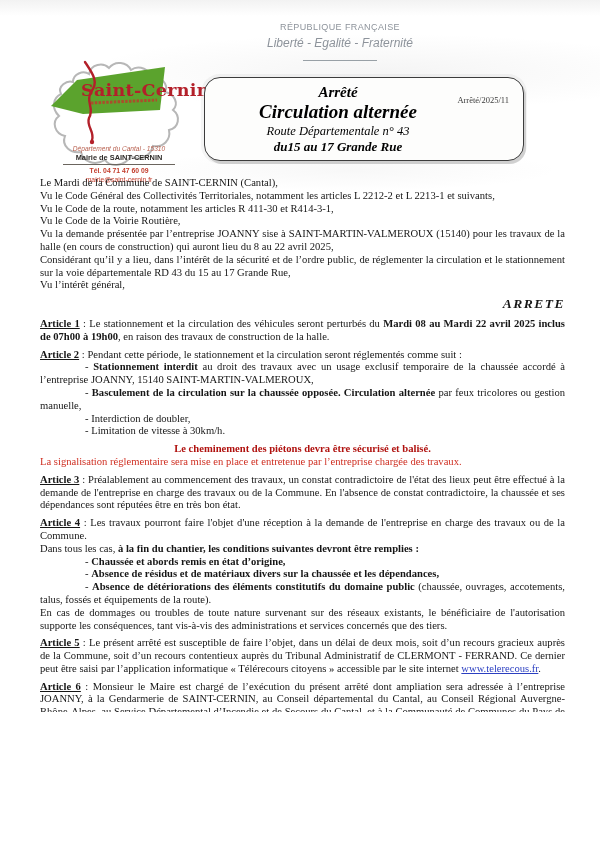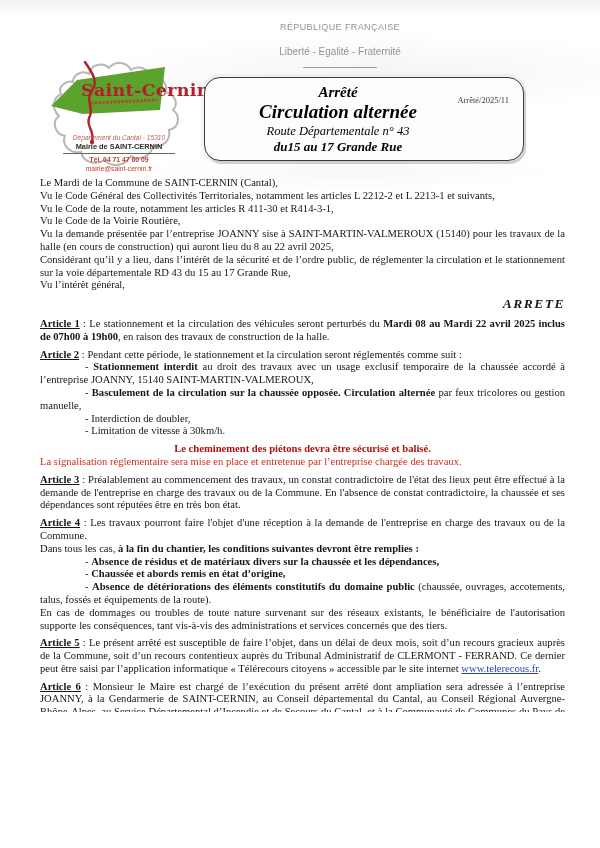--- a/index.html
+++ b/index.html
@@ -11,27 +11,27 @@
     background:
       linear-gradient(180deg, rgba(130,130,130,.10), rgba(255,255,255,0) 16px),
       radial-gradient(ellipse 430px 55px at 385px 72px, rgba(110,110,110,.07), transparent 70%),
       radial-gradient(ellipse 300px 30px at 350px 170px, rgba(110,110,110,.05), transparent 70%);
   }
 
   
   .republique { position:absolute; top:22px; left:254px; width:172px; text-align:center;
     font-family:"Liberation Sans", sans-serif; color:#8d939b; }
   .republique .l1 { font-size:9px; letter-spacing:.4px; }
-  .republique .l2 { font-size:10px; margin-top:14px; }
+  .republique .l2 { font-size:12px; margin-top:4px;font-style:italic; }
   .republique .rule { width:74px; border-top:1.3px solid #98a0a6; margin:10px auto 0; }
 
   
   .logo { position:absolute; left:33px; top:50px; width:172px; height:124px; }
   .logo svg { position:absolute; left:0; top:0; }
-  .logo-lines { position:absolute; left:0; right:0; top:84px; text-align:center;
+  .logo-lines { position:absolute; left:0; right:0; top:95px; text-align:center;
     font-family:"Liberation Sans", sans-serif; line-height:1.15; }
   .dept   { font-size:6.6px; font-style:italic; color:#b8604f; }
   .mairie { font-size:7.4px; font-weight:bold; color:#2e2b28; margin-top:1px; }
   .mairie-rule { width:112px; border-top:1px solid #6b655e; margin:2px auto 2px; }
   .tel    { font-size:6.8px; color:#c23b2a; font-weight:bold; }
   .email  { font-size:6.8px; color:#c23b2a; margin-top:1px; }
 
   
   .title-box { position:absolute; left:204px; top:77px; width:320px; height:84px;
     background:#fdfdfc; border:1.6px solid #3c3c3c; border-radius:16px;
@@ -122,22 +122,22 @@
     <p class="ind">- Interdiction de doubler,</p>
     <p class="ind">- Limitation de vitesse à 30km/h.</p>
 
     <div class="red-center">Le cheminement des piétons devra être sécurisé et balisé.</div>
     <div class="red-line">La signalisation réglementaire sera mise en place et entretenue par l’entreprise chargée des travaux.</div>
 
     <p class="article"><span class="alabel">Article 3</span><span> : </span><span>Préalablement au commencement des travaux, un constat contradictoire de l'état des lieux peut être effectué à la demande de l'entreprise en charge des travaux ou de la Commune. En l'absence de constat contradictoire, la chaussée et ses dépendances sont réputées être en très bon état.</span></p>
 
     <p class="article"><span class="alabel">Article 4</span><span> : </span><span>Les travaux pourront faire l'objet d'une réception à la demande de l'entreprise en charge des travaux ou de la Commune.</span></p>
     <p><span>Dans tous les cas, </span><span class="b">à la fin du chantier, les conditions suivantes devront être remplies :</span></p>
+    <p class="ind"><span>-   </span><span class="b">Chaussée et abords remis en état d’origine,</span></p>
     <p class="ind"><span>-   </span><span class="b">Absence de résidus et de matériaux divers sur la chaussée et les dépendances,</span></p>
-    <p class="ind"><span>-   </span><span class="b">Chaussée et abords remis en état d’origine,</span></p>
     <p class="ind"><span>-  </span><span class="b">Absence de détériorations des éléments constitutifs du domaine public</span><span> (chaussée, ouvrages, accotements, talus, fossés et équipements de la route).</span></p>
     <p>En cas de dommages ou troubles de toute nature survenant sur des réseaux existants, le bénéficiaire de l'autorisation supporte les conséquences, tant vis-à-vis des administrations et services concernés que des tiers.</p>
 
     <p class="article"><span class="alabel">Article 5</span><span> : </span><span>Le présent arrêté est susceptible de faire l’objet, dans un délai de deux mois, soit d’un recours gracieux auprès de la Commune, soit d’un recours contentieux auprès du Tribunal Administratif de CLERMONT - FERRAND. Ce dernier peut être saisi par l’application informatique « Télérecours citoyens » accessible par le site internet </span><span class="link">www.telerecous.fr</span><span>.</span></p>
 
     <p class="article"><span class="alabel">Article 6</span><span> : </span><span>Monsieur le Maire est chargé de l’exécution du présent arrêté dont ampliation sera adressée à l’entreprise JOANNY, à la Gendarmerie de SAINT-CERNIN, au Conseil départemental du Cantal, au Conseil Régional Auvergne-Rhône-Alpes, au Service Départemental d’Incendie et de Secours du Cantal, et à la Communauté de Communes du Pays de Salers.</span></p>
   </div>
 
   <div class="sig">
     <div>A SAINT-CERNIN, le 07 avril 2025</div>

